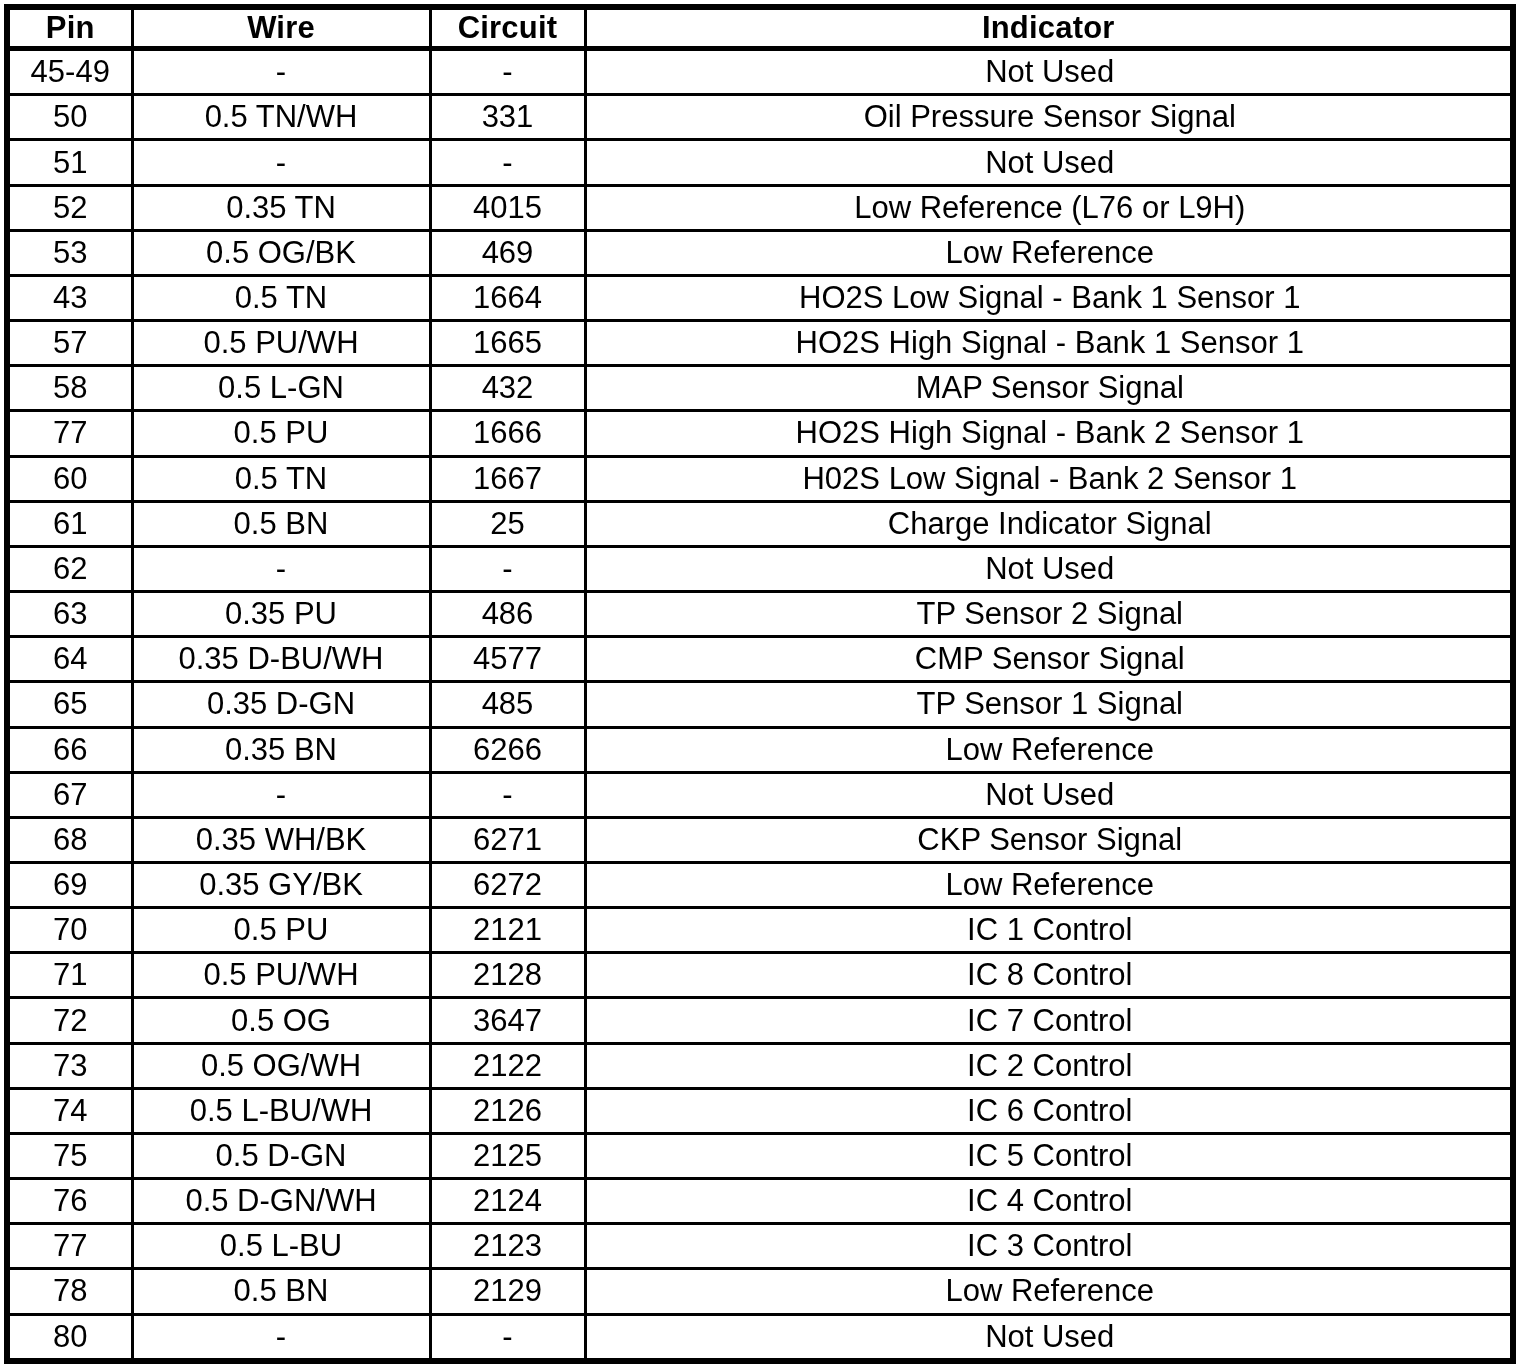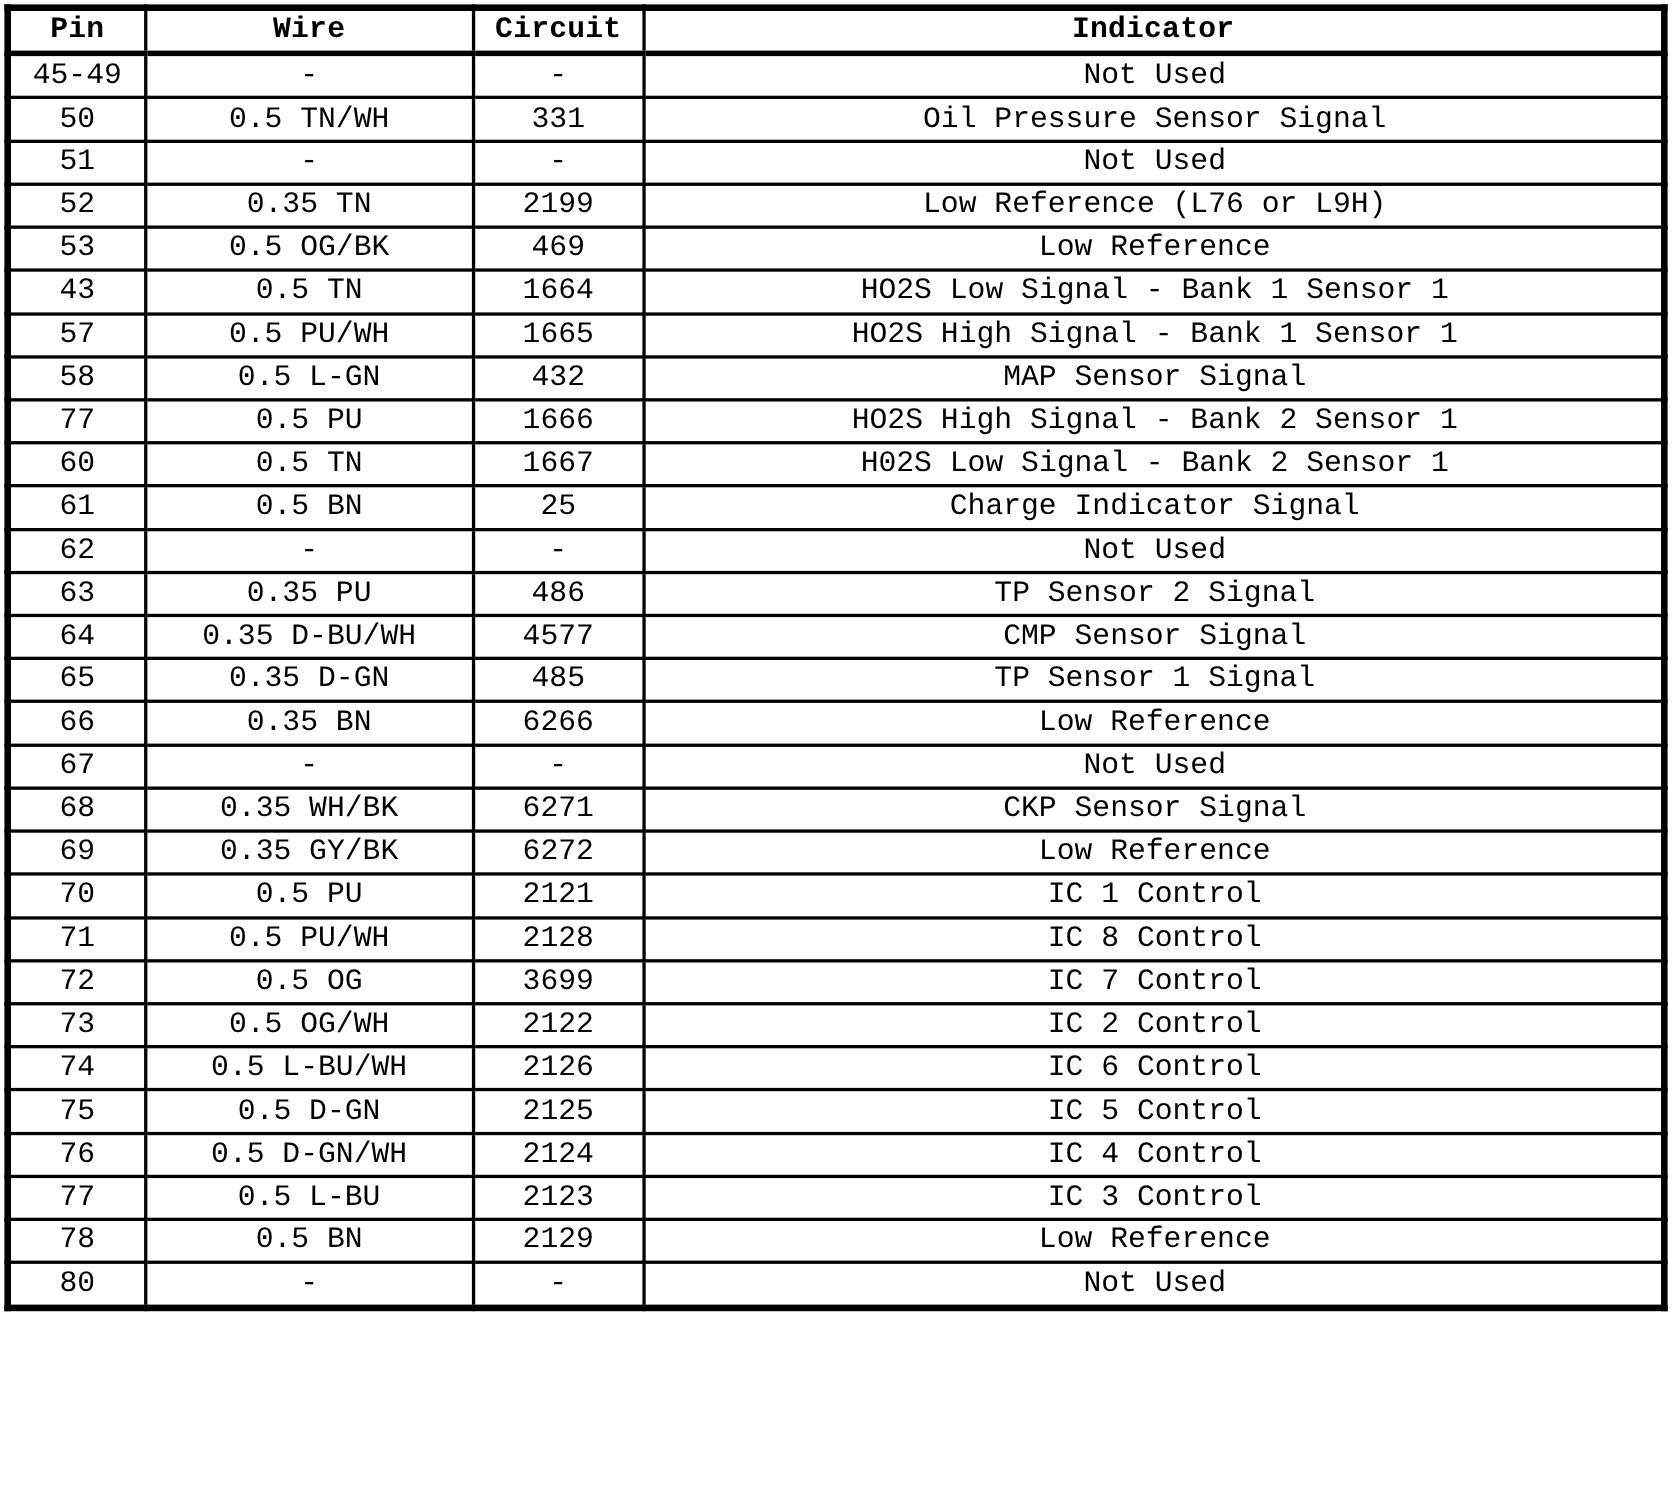--- a/index.html
+++ b/index.html
@@ -13,23 +13,23 @@
   .page {
     padding: 4px;
     box-sizing: border-box;
     width: 1520px;
     height: 1368px;
   }
   table.pinout {
     border-collapse: collapse;
     table-layout: fixed;
     width: 1512px;
-    height: 1188px;
-    font-family: Liberation Mono, monospace;
-    font-size: 27px;
+    height: 1360px;
+    font-family: Liberation Sans, sans-serif;
+    font-size: 31px;
     color: #000000;
     background: #ffffff;
     border: 6px solid #000000;
   }
   table.pinout th {
     border: 3px solid #000000;
     border-bottom: 5px solid #000000;
     font-weight: bold;
     text-align: center;
     vertical-align: middle;
@@ -81,21 +81,21 @@
         </tr>
         <tr>
           <td class="ctr">51</td>
           <td class="ctr">-</td>
           <td class="ctr">-</td>
           <td class="fn">Not Used</td>
         </tr>
         <tr>
           <td class="ctr">52</td>
           <td class="ctr">0.35 TN</td>
-          <td class="ctr">2199</td>
+          <td class="ctr">4015</td>
           <td class="fn">Low Reference (L76 or L9H)</td>
         </tr>
         <tr>
           <td class="ctr">53</td>
           <td class="ctr">0.5 OG/BK</td>
           <td class="ctr">469</td>
           <td class="fn">Low Reference</td>
         </tr>
         <tr>
           <td class="ctr">43</td>
@@ -189,21 +189,21 @@
         </tr>
         <tr>
           <td class="ctr">71</td>
           <td class="ctr">0.5 PU/WH</td>
           <td class="ctr">2128</td>
           <td class="fn">IC 8 Control</td>
         </tr>
         <tr>
           <td class="ctr">72</td>
           <td class="ctr">0.5 OG</td>
-          <td class="ctr">3699</td>
+          <td class="ctr">3647</td>
           <td class="fn">IC 7 Control</td>
         </tr>
         <tr>
           <td class="ctr">73</td>
           <td class="ctr">0.5 OG/WH</td>
           <td class="ctr">2122</td>
           <td class="fn">IC 2 Control</td>
         </tr>
         <tr>
           <td class="ctr">74</td>

